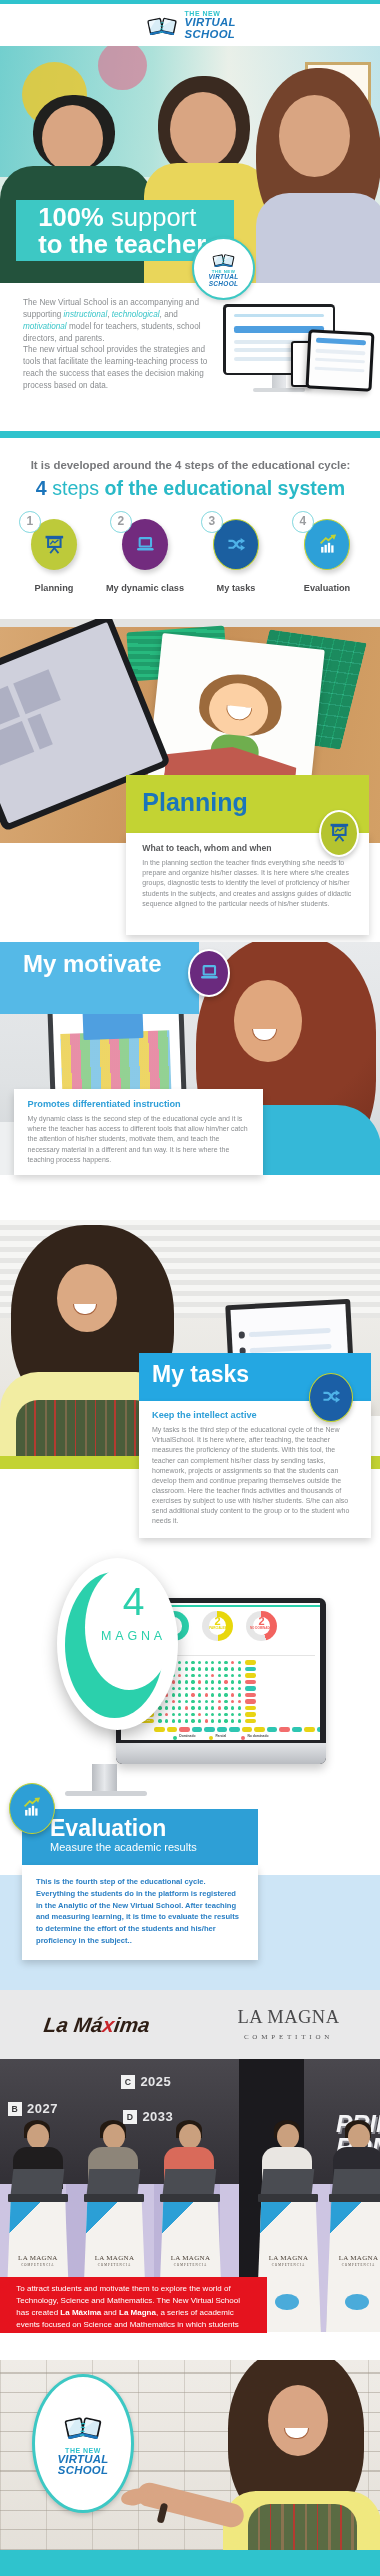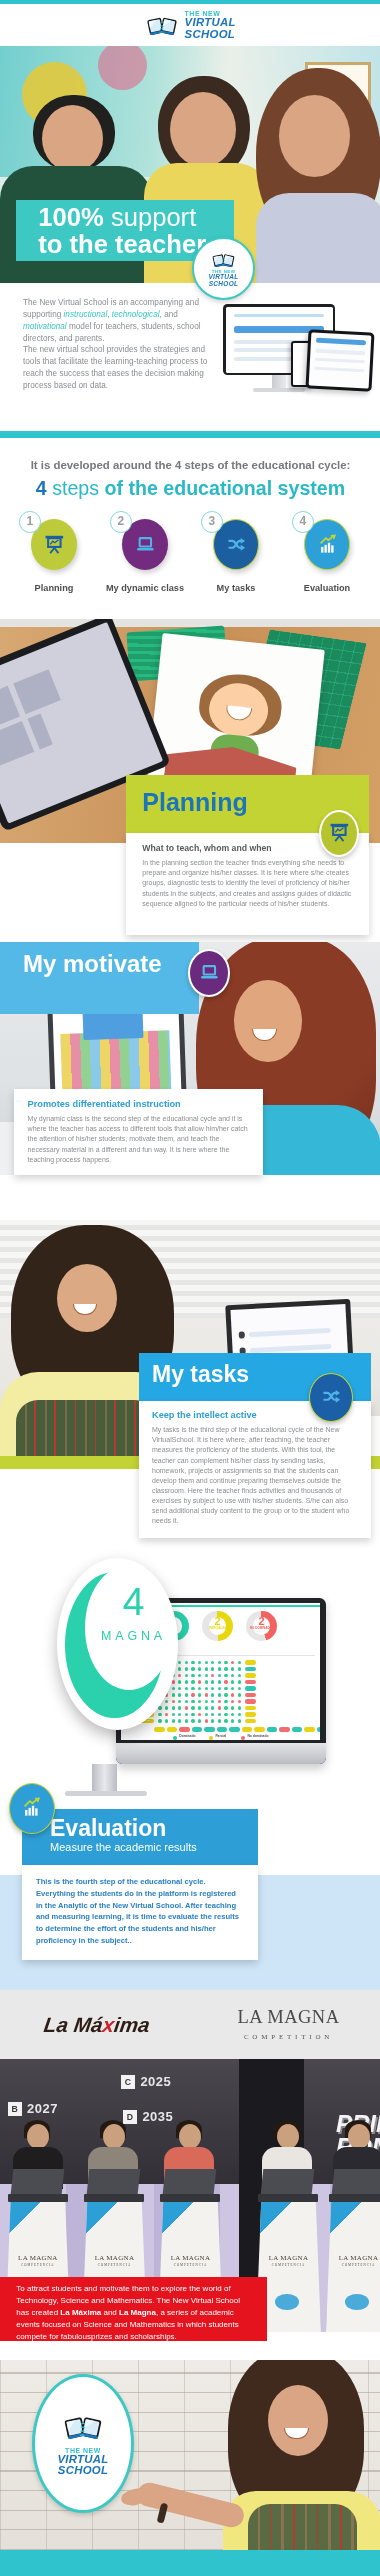--- a/index.html
+++ b/index.html
@@ -202,21 +202,21 @@
   .podium .plabel{position:absolute;left:0;top:52px;width:100%;text-align:center;color:#4a3f35;font-family:"Liberation Serif",serif;}
   .podium .pl1{font-size:7px;letter-spacing:0.3px;}
   .podium .pl2{font-size:3px;letter-spacing:1.1px;margin-top:0.5px;}
   .podium .plogo{position:absolute;left:18.5px;top:92px;width:24px;height:16.3px;border-radius:50%;background:#2b9fd6;opacity:.85;}
   .plaptop{position:absolute;width:60px;height:7.6px;background:#35363a;border-radius:1.1px;}
   .plaptop:before{content:"";position:absolute;left:4.4px;top:-25px;width:51px;height:25px;background:#4a4c52;transform:skewX(-6deg);}
   .student{position:absolute;width:60px;height:65px;}
   .student .shead{position:absolute;left:18.5px;top:0;width:22px;height:25px;border-radius:50%;background:#caa07e;}
   .student .shair{position:absolute;left:16.3px;top:-4.4px;width:26px;height:18.5px;border-radius:50% 50% 0 0;background:#241a12;}
   .student .storso{position:absolute;left:4.4px;top:23px;width:50px;height:42px;border-radius:14px 14px 0 0;}
-  .comp-red{position:absolute;left:0;top:218px;width:267px;height:64px;background:#e5131e;box-sizing:border-box;padding:6px 16.3px 0 16.3px;z-index:5;}
+  .comp-red{position:absolute;left:0;top:218px;width:267px;height:56px;background:#e5131e;box-sizing:border-box;padding:6px 16.3px 0 16.3px;z-index:5;}
   .comp-red p{margin:0;color:#fff;font-size:8px;line-height:1.5;}
   .comp-red b{font-weight:bold;}
 
   
   .final{left:0;top:2360px;width:381px;height:190px;overflow:hidden;}
   .final-photo{position:absolute;left:0;top:0;width:381px;height:190px;
     background:
       repeating-linear-gradient(0deg,rgba(160,152,140,.5) 0 1.1px,transparent 1.1px 19.6px),
       repeating-linear-gradient(90deg,rgba(160,152,140,.35) 0 1.1px,transparent 1.1px 46px),
       linear-gradient(180deg,#efece7,#e4e0d9);}
@@ -816,21 +816,21 @@
             <div class="chip" style="left: 7.6px; top: 42px;">
               <span class="sq">B</span>
               <span class="yr">2027</span>
             </div>
             <div class="chip" style="left: 121px; top: 15.2px;">
               <span class="sq">C</span>
               <span class="yr">2025</span>
             </div>
             <div class="chip" style="left: 123px; top: 50px;">
               <span class="sq">D</span>
-              <span class="yr">2035</span>
+              <span class="yr">2033</span>
             </div>
           </div>
         <div class="comp-big">
           <div>PRIM</div>
           <div>RON</div>
         </div>
       </div>
       <div class="comp-col"></div>
       <div id="podiums">
           <div class="student" style="left: 8.2px; top: 65px;">

